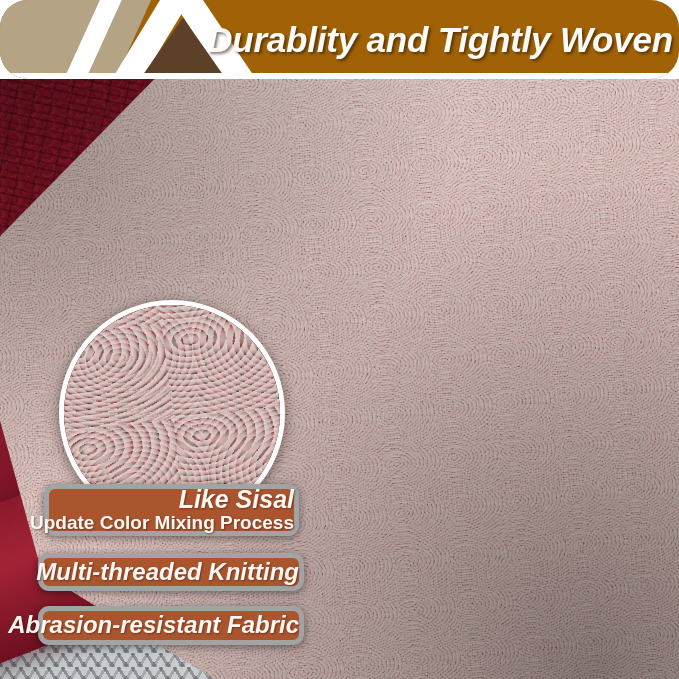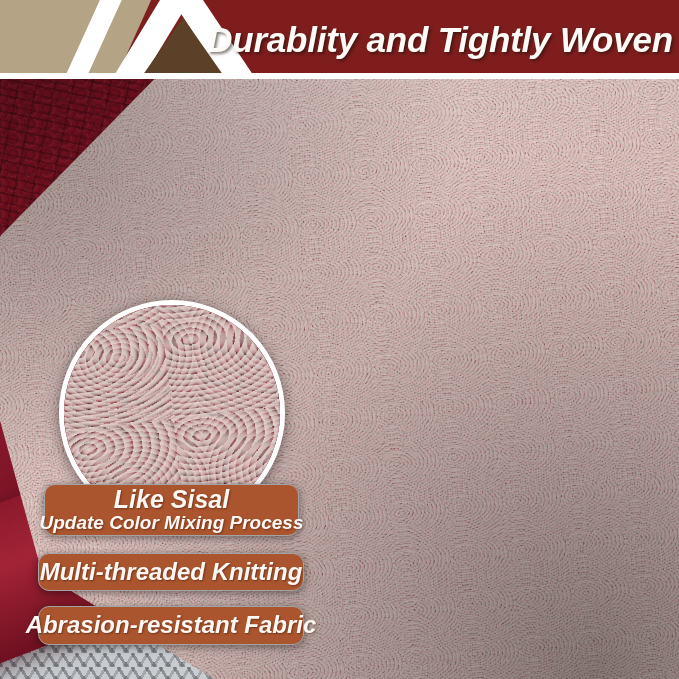--- a/index.html
+++ b/index.html
@@ -11,23 +11,24 @@
   #stage{
     position:relative;
     width:679px;height:679px;
     overflow:hidden;
     background:#ffffff;
   }
 
   
   .banner{
     position:absolute;left:0;top:0;width:679px;height:79px;
-    background:#7f1d1d;
+    background:#a16207;
     overflow:hidden;
     z-index:30;
+    border-radius:28px;
   }
   
   .banner-tan{
     position:absolute;left:0;top:0;width:150px;height:79px;
     background:#b4a485;
     -webkit-clip-path:polygon(0 0,100% 0,68% 100%,0 100%);
     clip-path:polygon(0 0,100% 0,68% 100%,0 100%);
   }
   
   .logo-wrap{
@@ -226,36 +227,36 @@
 
   
   .labels{
     position:absolute;left:0;top:0;width:679px;height:679px;
     z-index:20;pointer-events:none;
   }
   .tag{
     position:absolute;
     box-sizing:border-box;
     background:#ab552e;
-    border:1px solid #a3a3a3;
+    border:5px solid #a3a3a3;
     border-radius:11px;
     color:#fdf8f4;
     display:flex;flex-direction:column;
-    align-items:center;justify-content:center;
+    align-items:flex-end;justify-content:center;
     box-shadow:0 2px 8px rgba(0,0,0,.45);
     pointer-events:auto;
     text-align:center;
   }
   .tag-main{
     font-size:25px;font-weight:bold;font-style:italic;
     line-height:1.04;white-space:nowrap;
     text-shadow:1px 1px 2px rgba(60,20,8,.5);
   }
   .tag-sub{
-    font-size:19px;font-weight:bold;font-style:italic;
+    font-size:19px;font-weight:bold;
     line-height:1.1;white-space:nowrap;margin-top:1px;
     text-shadow:1px 1px 2px rgba(60,20,8,.5);
   }
   #tag-sisal{ left:44px; top:484px; width:255px; height:52px; }
   #tag-knit { left:38px; top:553px; width:266px; height:38px;
               justify-content:center;}
   #tag-abra { left:38px; top:606px; width:266px; height:39px; }
   #tag-knit .tag-main,#tag-abra .tag-main{font-size:24px;}
 </style>
 </head>

